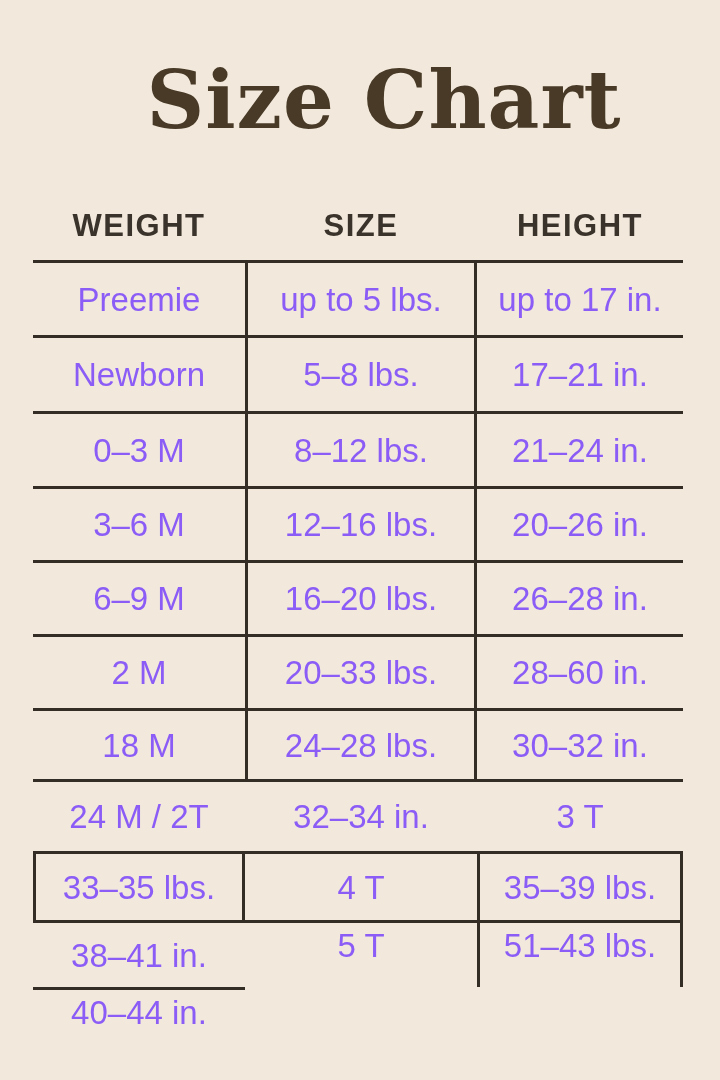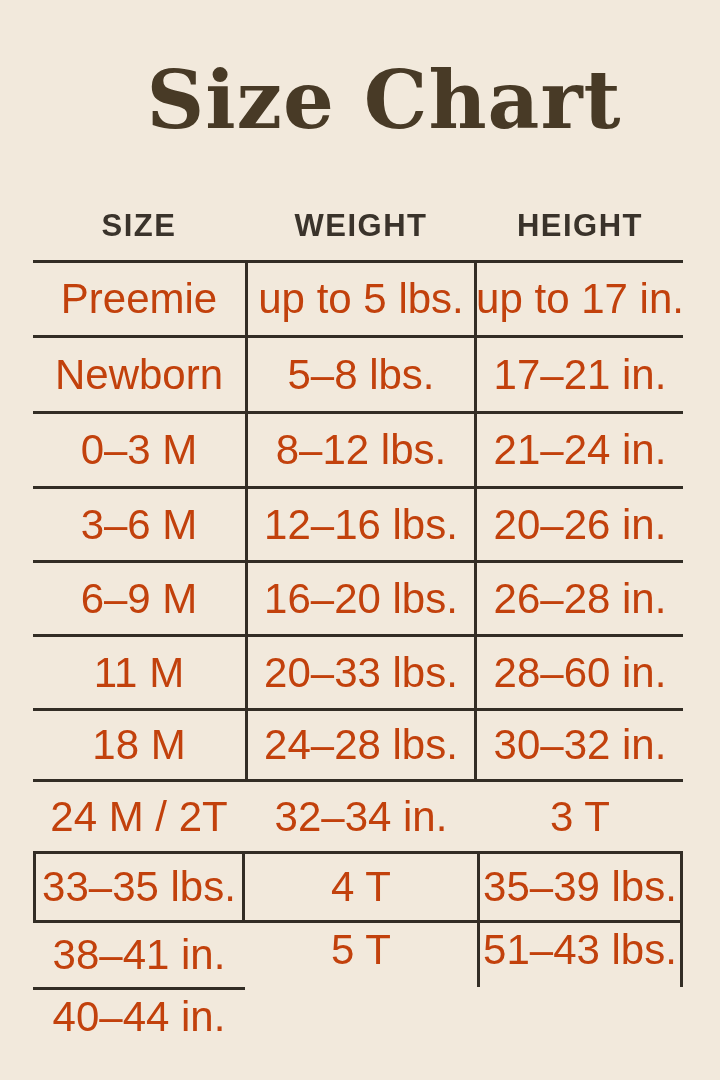--- a/index.html
+++ b/index.html
@@ -36,23 +36,23 @@
     width: 650px;
     display: grid;
     grid-template-columns: 212px 232px 206px;
     grid-template-rows: 70px 75px 76px 75px 74px 74px 74px 71px 72px 69px 67px 50px;
   }
   .cell {
     box-sizing: border-box;
     display: flex;
     align-items: center;
     justify-content: center;
-    font-size: 42px;
+    font-size: 33px;
     line-height: 1;
-    color: #c2410c;
+    color: #8b5cf6;
     white-space: nowrap;
   }
   .header-cell {
     font-weight: bold;
     font-size: 31px;
     letter-spacing: 1.5px;
     color: #3a332b;
   }
   
   .body-cell {
@@ -70,22 +70,22 @@
     text-align: right;
   }
 </style>
 </head>
 <body>
 
 <h1 class="title">Size Chart</h1>
 
 <div class="size-table">
 
+  <div class="cell header-cell">WEIGHT</div>
   <div class="cell header-cell">SIZE</div>
-  <div class="cell header-cell">WEIGHT</div>
   <div class="cell header-cell">HEIGHT</div>
 
   <div class="cell body-cell">Preemie</div>
   <div class="cell body-cell mid-col">up to 5 lbs.</div>
   <div class="cell body-cell">up to 17 in.</div>
 
   <div class="cell body-cell">Newborn</div>
   <div class="cell body-cell mid-col">5–8 lbs.</div>
   <div class="cell body-cell">17–21 in.</div>
 
@@ -94,21 +94,21 @@
   <div class="cell body-cell">21–24 in.</div>
 
   <div class="cell body-cell">3–6 M</div>
   <div class="cell body-cell mid-col">12–16 lbs.</div>
   <div class="cell body-cell">20–26 in.</div>
 
   <div class="cell body-cell">6–9 M</div>
   <div class="cell body-cell mid-col">16–20 lbs.</div>
   <div class="cell body-cell">26–28 in.</div>
 
-  <div class="cell body-cell">11 M</div>
+  <div class="cell body-cell">2 M</div>
   <div class="cell body-cell mid-col">20–33 lbs.</div>
   <div class="cell body-cell">28–60 in.</div>
 
   <div class="cell body-cell">18 M</div>
   <div class="cell body-cell mid-col">24–28 lbs.</div>
   <div class="cell body-cell">30–32 in.</div>
 
   <div class="cell body-cell">24 M / 2T</div>
   <div class="cell body-cell">32–34 in.</div>
 

